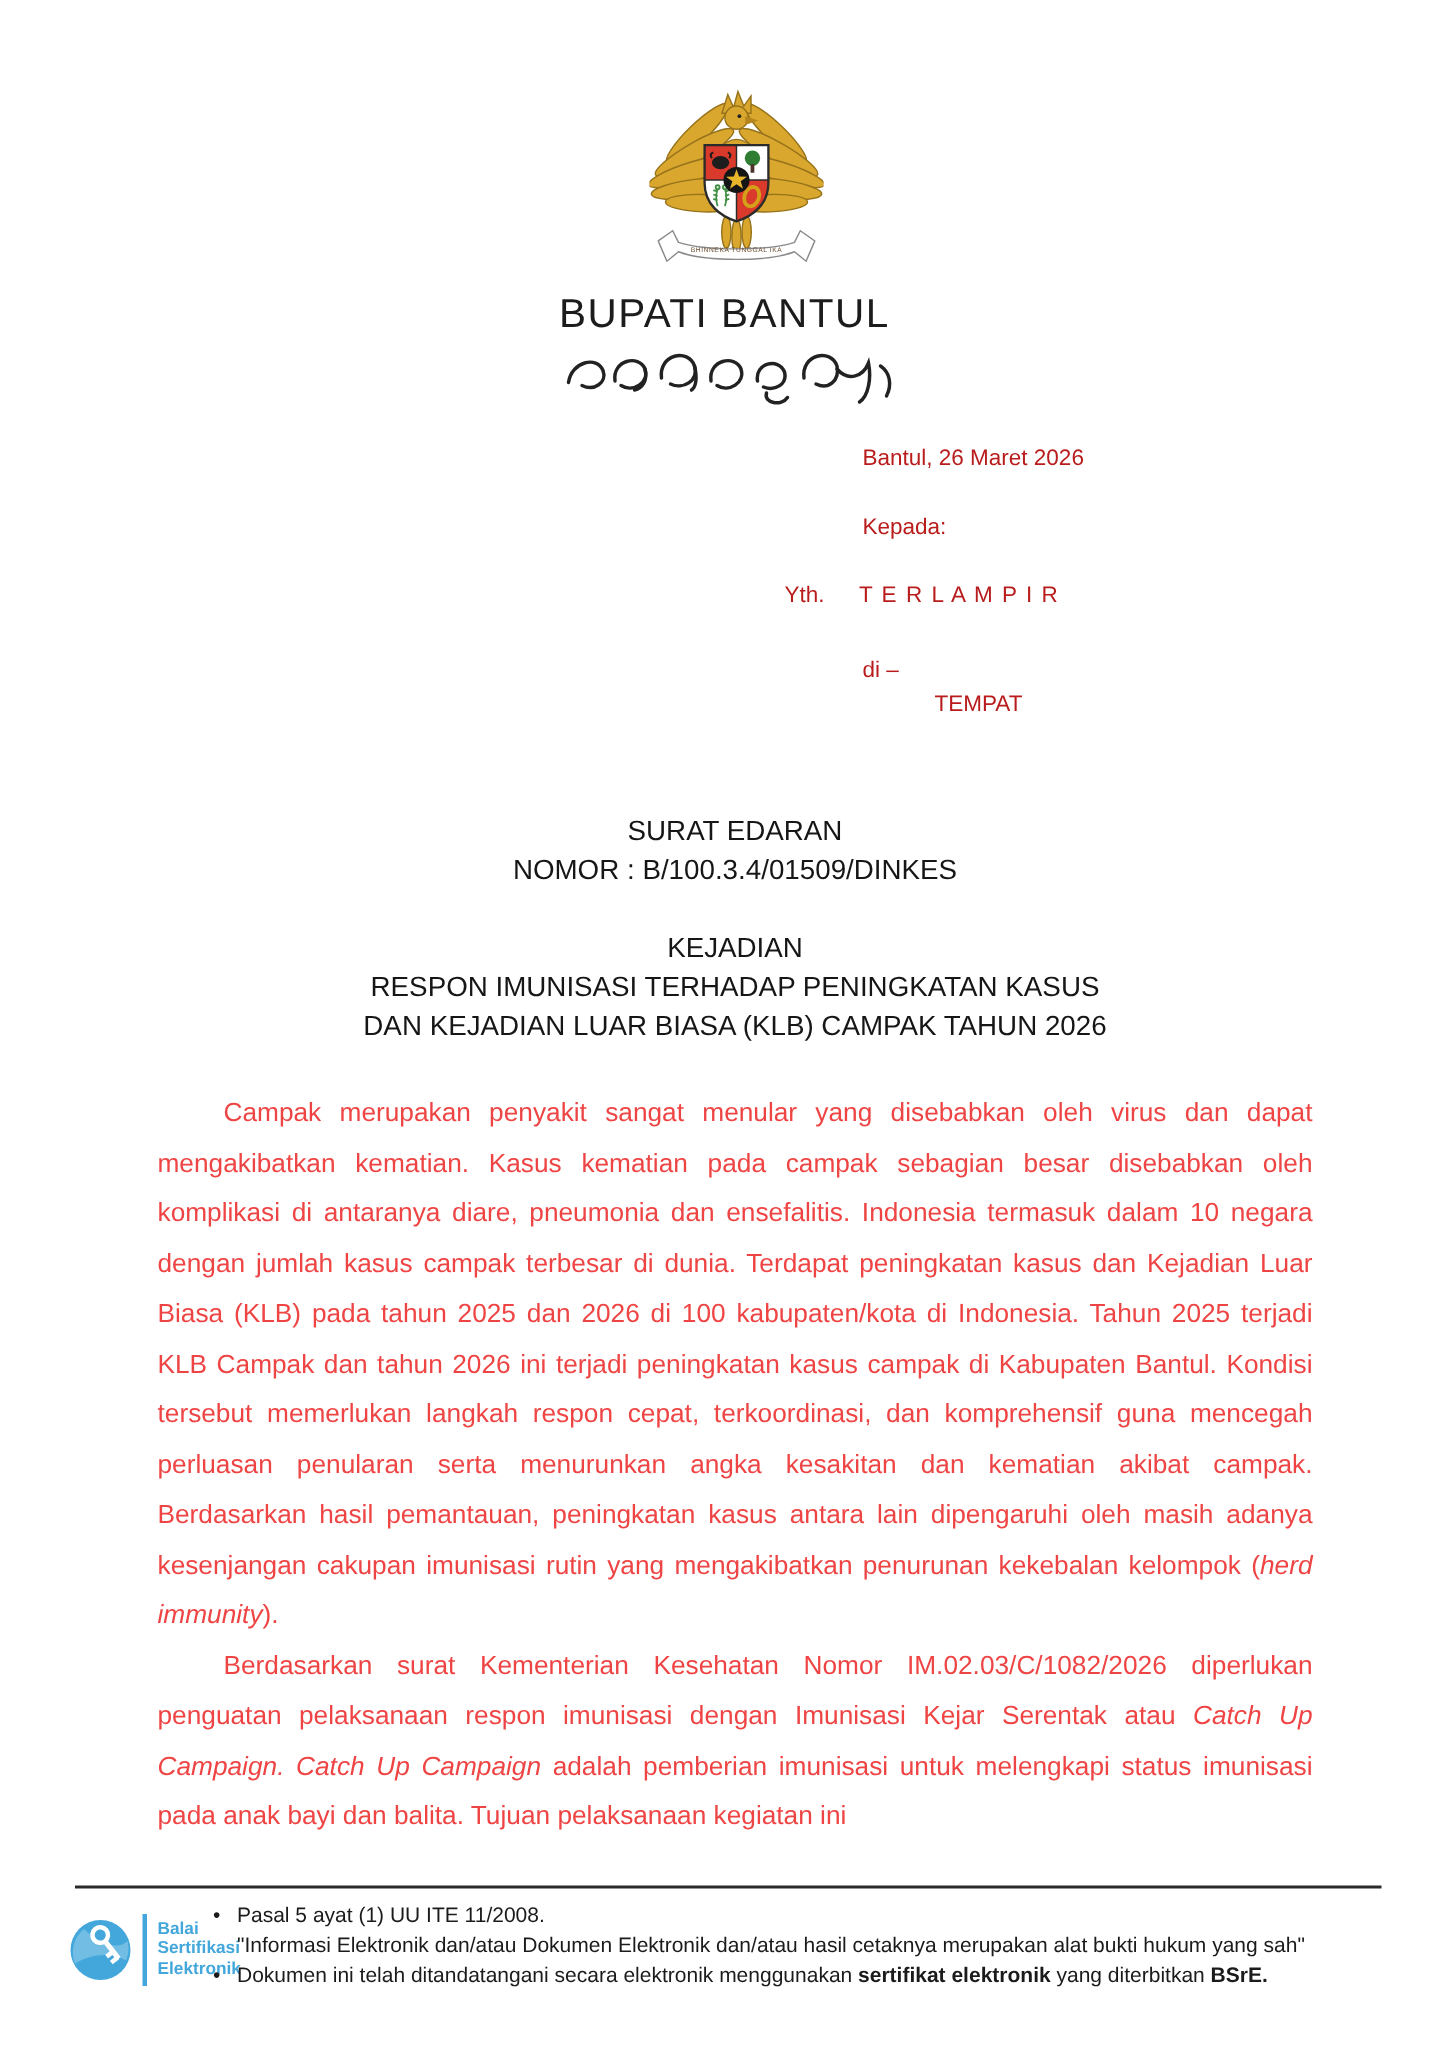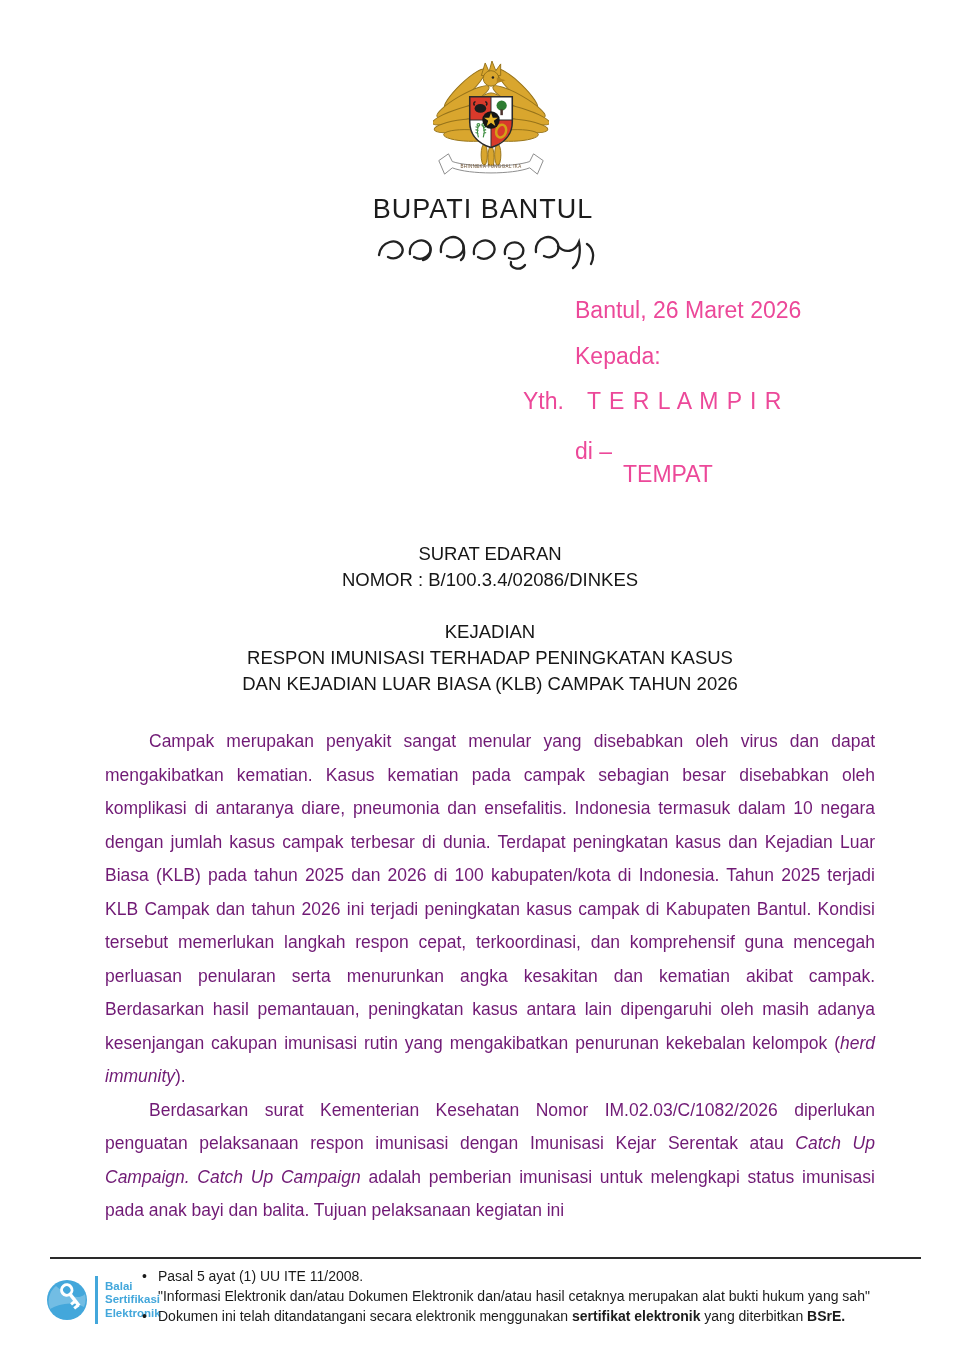--- a/index.html
+++ b/index.html
@@ -15,40 +15,40 @@
 
   
   .emblem { left:433px; top:56px; width:116px; height:128px; }
   .office-title {
     left:0; top:194px; width:100%;
     text-align:center; font-size:27px; letter-spacing:1px; color:#1c1c1c;
   }
   .javanese { left:373px; top:224px; width:230px; height:48px; }
 
   
-  .addr { font-size:23px; color:#ec4899; }
+  .addr { font-size:15px; color:#b91c1c; }
   .addr-date   { left:575px; top:297px; }
   .addr-kepada { left:575px; top:343px; }
   .addr-yth    { left:523px; top:388px;text-align:center; }
   .addr-yth .recipient { margin-left:23px; letter-spacing:1px; }
   .addr-di     { left:575px; top:438px;text-align:center; }
   .addr-tempat { left:623px; top:461px; }
 
   
   .subject { left:98px; width:784px; text-align:center; font-size:18.5px; color:#161616; }
   .sub-type    { top:543px; }
   .sub-number  { top:569px; }
   .sub-tentang { top:621px; }
   .sub-line1   { top:647px; }
   .sub-line2   { top:673px; }
 
   
   .body-text {
     left:105px; top:725px; width:770px;
-    font-size:17.5px; line-height:33.5px; color:#701a75;
+    font-size:17.5px; line-height:33.5px; color:#ef4444;
   }
   .para { margin:0; text-indent:44px; text-align:justify; }
   .it { font-style:italic; }
   .bd { font-weight:bold; }
 
   
   .footer-rule { left:50px; top:1257px; width:871px; height:2px; background:#2a2a2a; }
   .footer-logo { left:46px; top:1276px; display:flex; align-items:center; gap:7px; }
   .logo-sep { width:3px; height:48px; background:#43a7db; }
   .logo-text { font-size:11.5px; font-weight:bold; line-height:13.5px; color:#43a7db; }
@@ -150,21 +150,21 @@
 
   <div class="abs addr addr-date">Bantul, 26 Maret 2026</div>
   <div class="abs addr addr-kepada">Kepada:</div>
   <div class="abs addr addr-yth">
     <span>Yth.</span><span class="recipient">T E R L A M P I R</span>
   </div>
   <div class="abs addr addr-di">di –</div>
   <div class="abs addr addr-tempat">TEMPAT</div>
 
   <div class="abs subject sub-type">SURAT EDARAN</div>
-  <div class="abs subject sub-number">NOMOR : B/100.3.4/02086/DINKES</div>
+  <div class="abs subject sub-number">NOMOR : B/100.3.4/01509/DINKES</div>
   <div class="abs subject sub-tentang">KEJADIAN</div>
   <div class="abs subject sub-line1">RESPON IMUNISASI TERHADAP PENINGKATAN KASUS</div>
   <div class="abs subject sub-line2">DAN KEJADIAN LUAR BIASA (KLB) CAMPAK TAHUN 2026</div>
 
   <div class="abs body-text">
       <p class="para"><span>Campak merupakan penyakit sangat menular yang disebabkan oleh virus dan dapat mengakibatkan kematian. Kasus kematian pada campak sebagian besar disebabkan oleh komplikasi di antaranya diare, pneumonia dan ensefalitis. Indonesia termasuk dalam 10 negara dengan jumlah kasus campak terbesar di dunia. Terdapat peningkatan kasus dan Kejadian Luar Biasa (KLB) pada tahun 2025 dan 2026 di 100 kabupaten/kota di Indonesia. Tahun 2025 terjadi KLB Campak dan tahun 2026 ini terjadi peningkatan kasus campak di Kabupaten Bantul. Kondisi tersebut memerlukan langkah respon cepat, terkoordinasi, dan komprehensif guna mencegah perluasan penularan serta menurunkan angka kesakitan dan kematian akibat campak. Berdasarkan hasil pemantauan, peningkatan kasus antara lain dipengaruhi oleh masih adanya kesenjangan cakupan imunisasi rutin yang mengakibatkan penurunan kekebalan kelompok (</span><span class="it">herd immunity</span><span>).</span></p>
       <p class="para"><span>Berdasarkan surat Kementerian Kesehatan Nomor IM.02.03/C/1082/2026 diperlukan penguatan pelaksanaan respon imunisasi dengan Imunisasi Kejar Serentak atau </span><span class="it">Catch Up Campaign. Catch Up Campaign</span><span> adalah pemberian imunisasi untuk melengkapi status imunisasi pada anak bayi dan balita. Tujuan pelaksanaan kegiatan ini</span></p>
     </div>
 
   <div class="abs footer-rule"></div>

